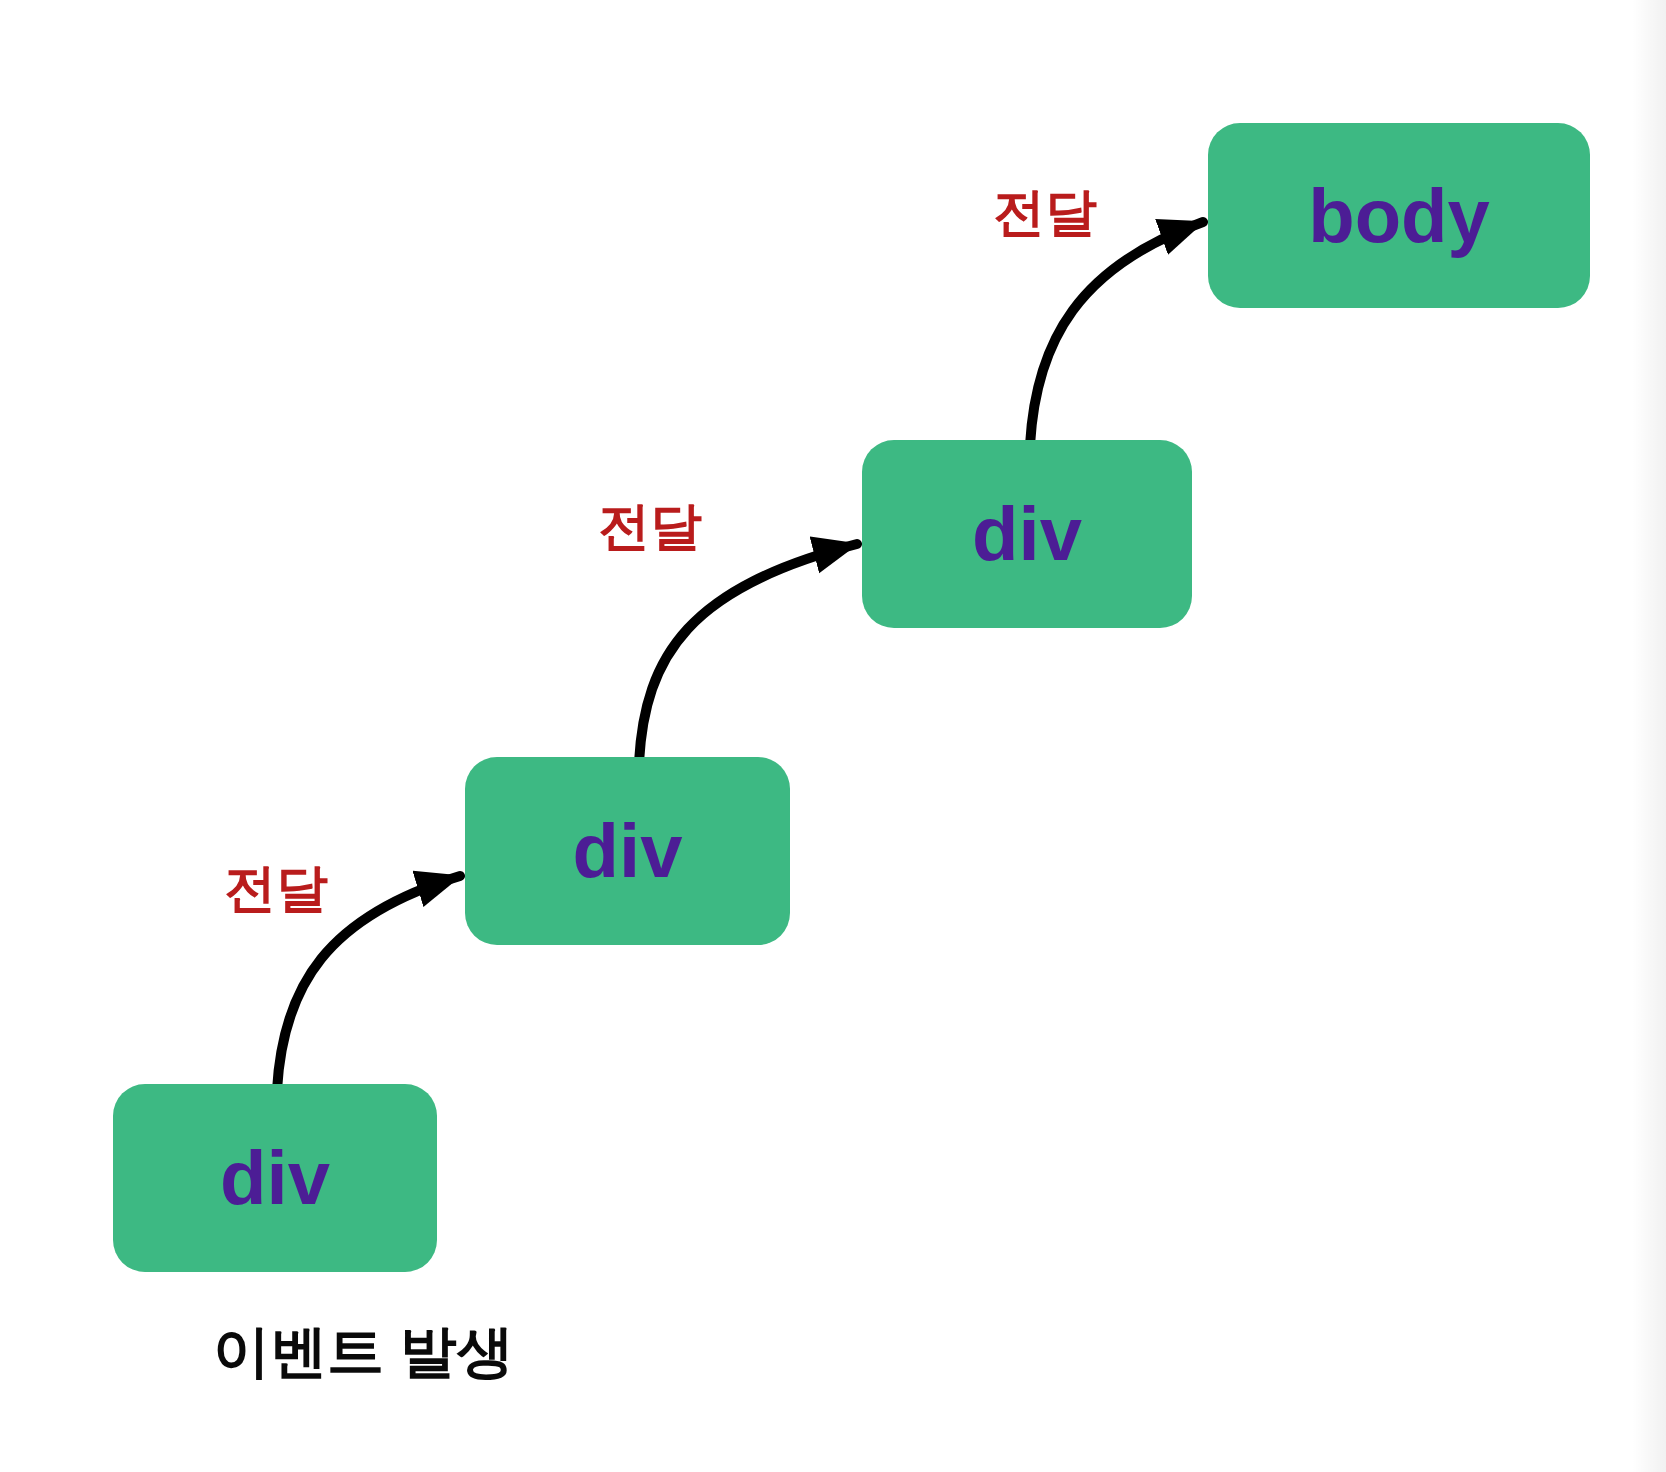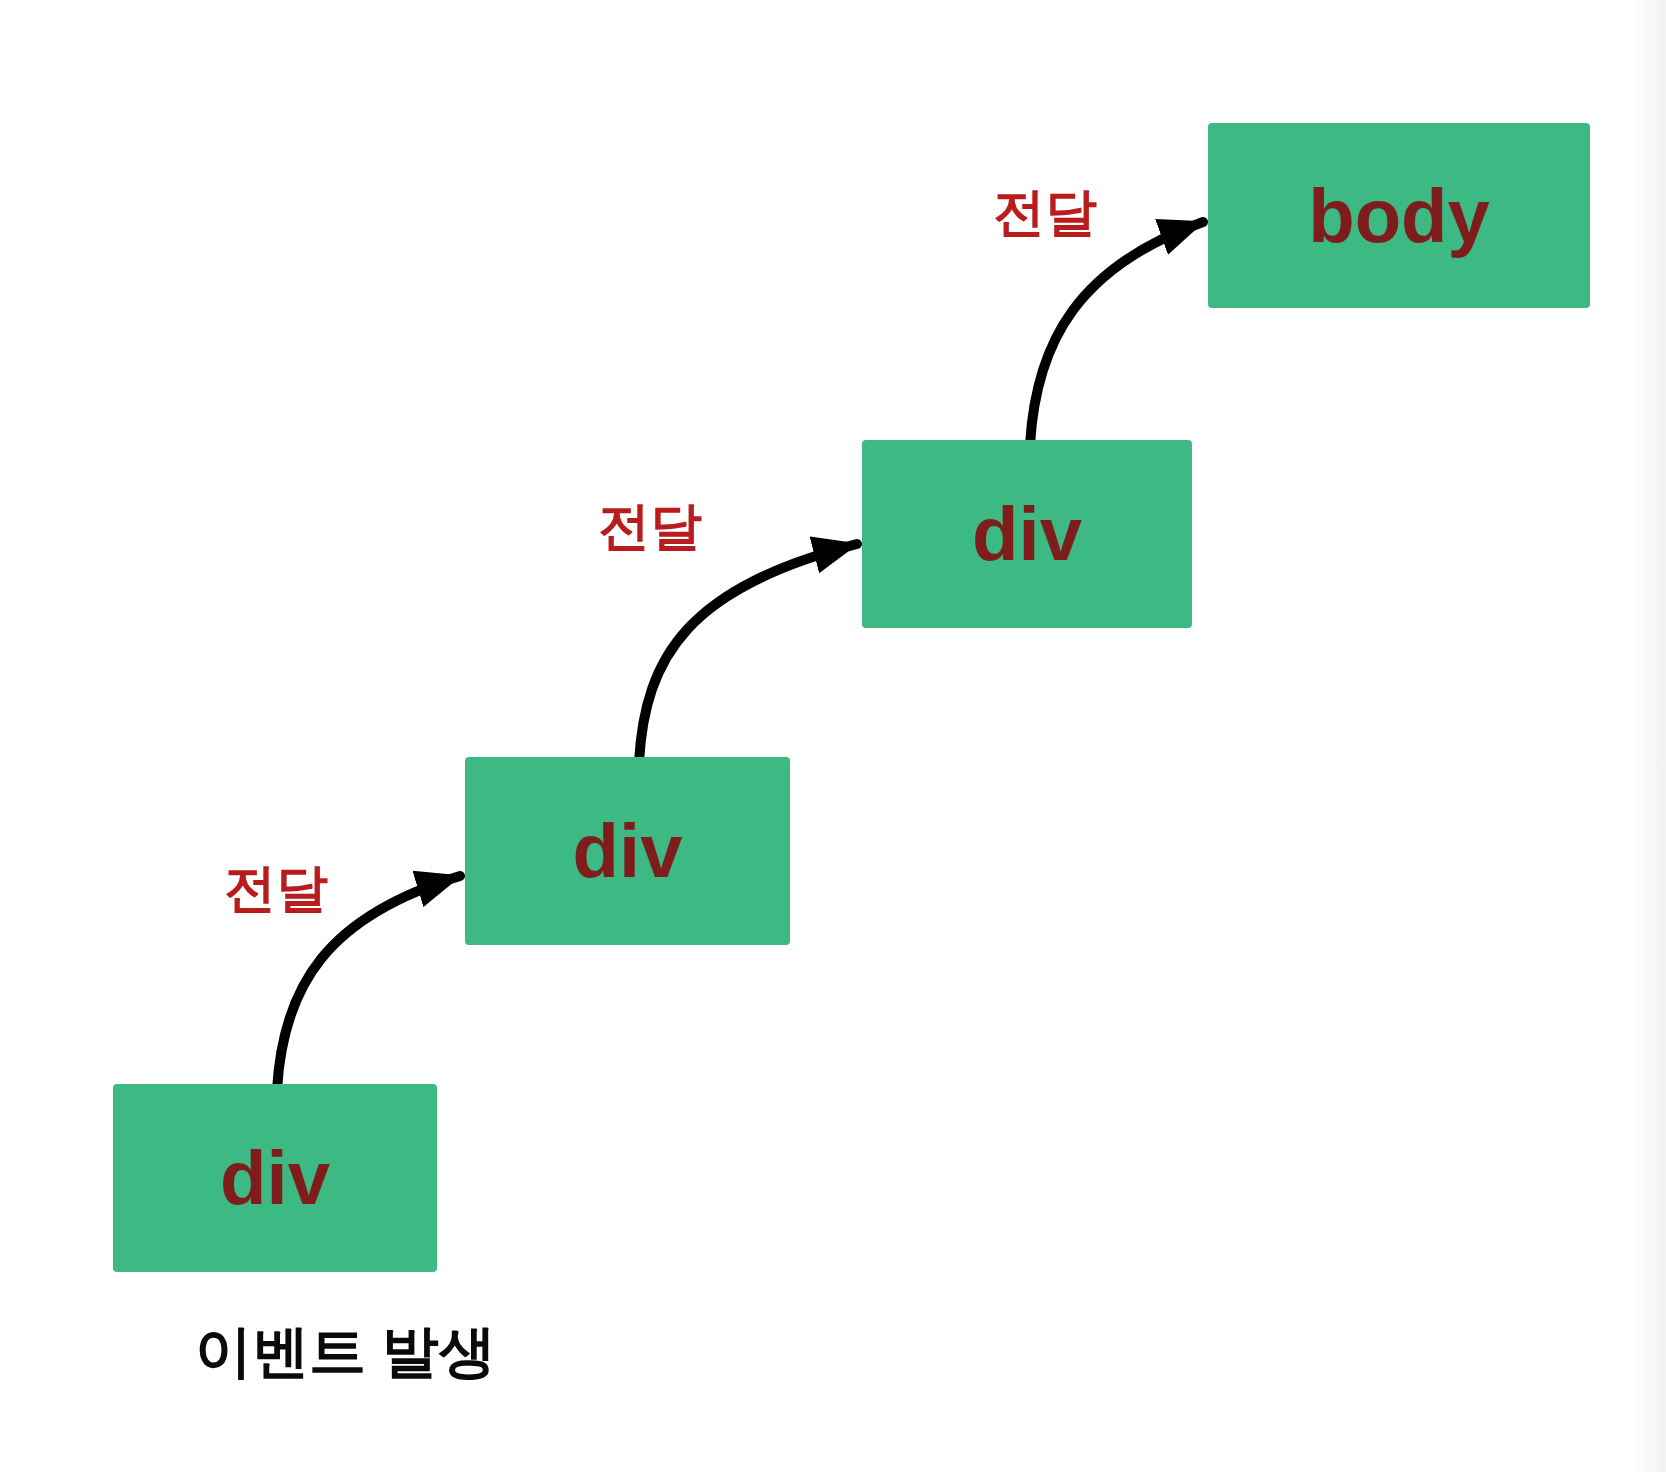--- a/index.html
+++ b/index.html
@@ -19,25 +19,25 @@
     position: absolute;
     left: 0; top: 0;
     width: 1666px;
     height: 1472px;
     z-index: 1;
   }
   .node {
     position: absolute;
     z-index: 2;
     background: #3db983;
-    border-radius: 4px;
+    border-radius: 32px;
     display: flex;
     align-items: center;
     justify-content: center;
-    color: #7f1d1d;
+    color: #4c1d95;
     font-weight: 700;
     font-size: 76px;
     line-height: 1;
   }
   #node-div-1 { left: 113px; top: 1084px; width: 324px; height: 188px; }
   #node-div-2 { left: 465px; top: 757px;  width: 325px; height: 188px; }
   #node-div-3 { left: 862px; top: 440px;  width: 330px; height: 188px; }
   #node-body  { left: 1208px; top: 123px; width: 382px; height: 185px; }
   .edge-label {
     position: absolute;
@@ -47,21 +47,21 @@
     font-size: 52px;
     line-height: 1;
     white-space: nowrap;
   }
   #edge-label-1 { left: 224px; top: 862px; }
   #edge-label-2 { left: 598px; top: 500px; }
   #edge-label-3 { left: 993px; top: 186px; }
   .caption {
     position: absolute;
     z-index: 2;
-    left: 195px;
+    left: 213px;
     top: 1320px;
     color: #0a0a0a;
     font-weight: 700;
     font-size: 57px;
     line-height: 1.1;
     white-space: nowrap;
   }
   .right-edge-shade {
     position: absolute;
     z-index: 3;

